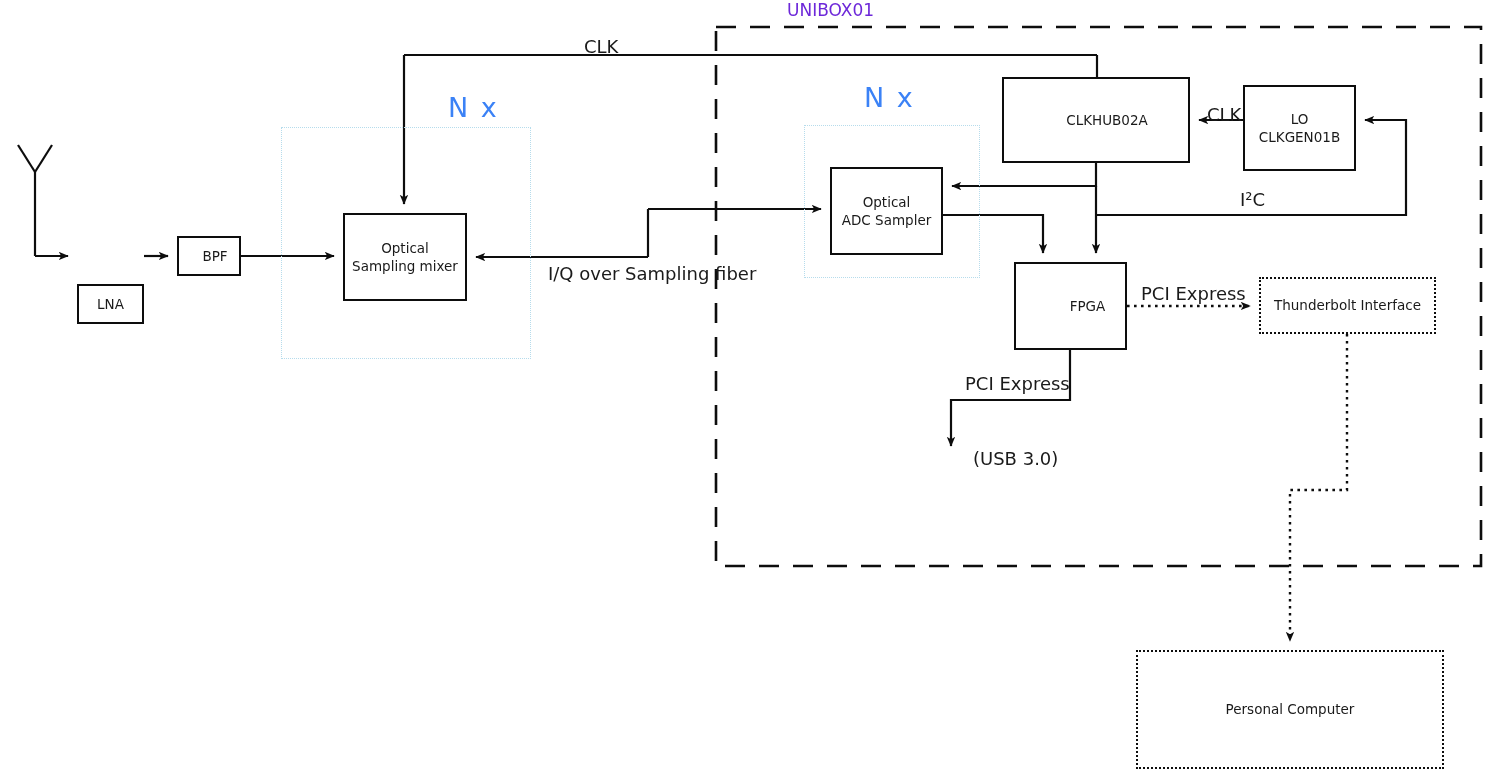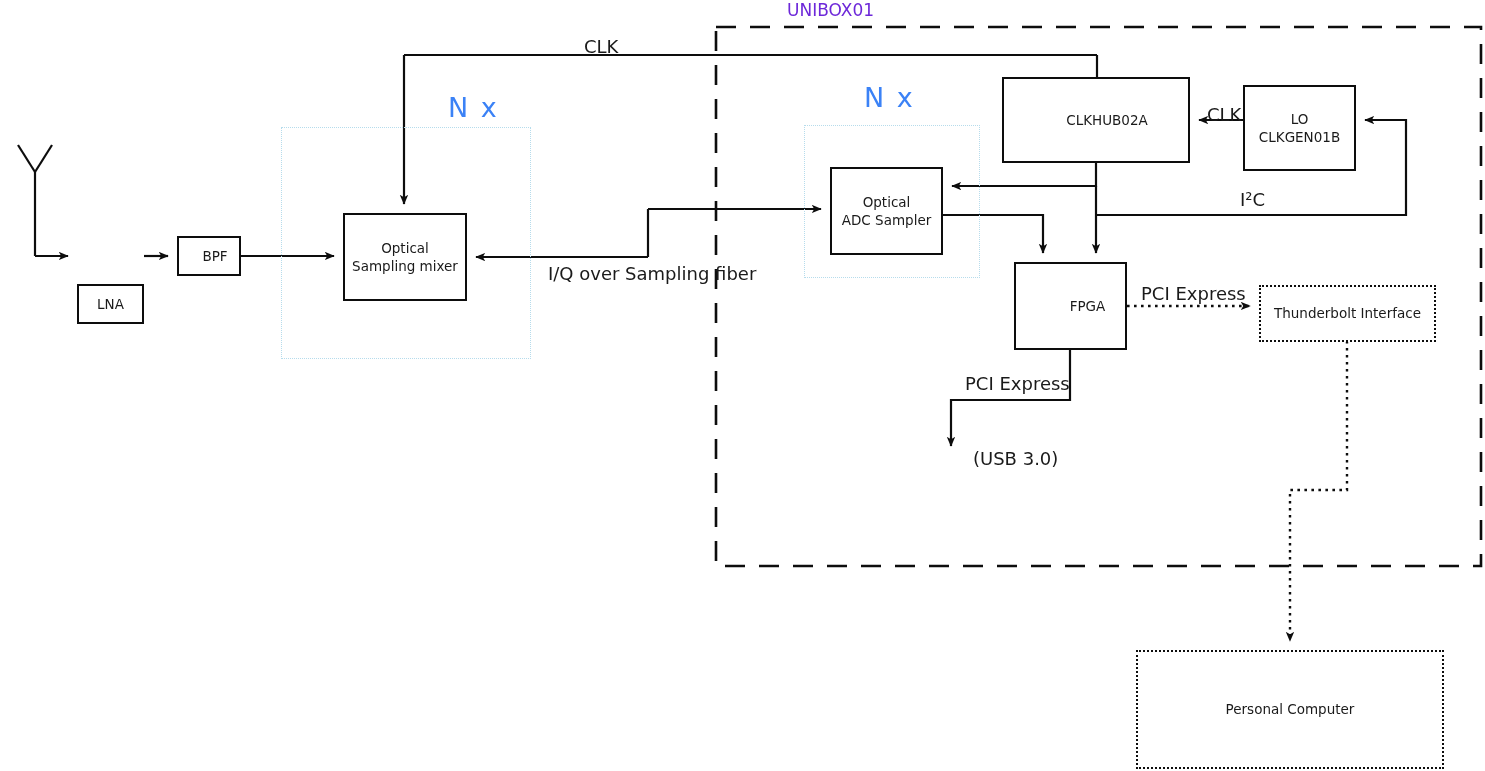--- a/index.html
+++ b/index.html
@@ -95,21 +95,21 @@
 ADC Sampler</div>
 
   <div class="blk solid" style="left:1002px;top:77px;width:188px;height:86px;padding-left:22px;">CLKHUB02A</div>
 
   <div class="blk solid" style="left:1243px;top:77px;width:113px;height:86px;margin-top:8px;">LO
 CLKGEN01B</div>
 
   <div class="blk solid" style="left:1014px;top:262px;width:113px;height:88px;padding-left:34px;">FPGA</div>
 
 
-  <div class="blk dotted" style="left:1259px;top:285px;width:177px;height:57px;">Thunderbolt Interface</div>
+  <div class="blk dotted" style="left:1259px;top:277px;width:177px;height:57px;">Thunderbolt Interface</div>
 
   <div class="blk dotted" style="left:1136px;top:650px;width:308px;height:119px;">Personal Computer</div>
 
   <span class="lbl" style="left:584px;top:36px;">CLK</span>
 
   <span class="lbl" style="left:1207px;top:104px;">CLK</span>
 
   <span class="lbl" style="left:548px;top:263px;">I/Q over Sampling fiber</span>
 
   <span class="lbl" style="left:1240px;top:189px;">I²C</span>

